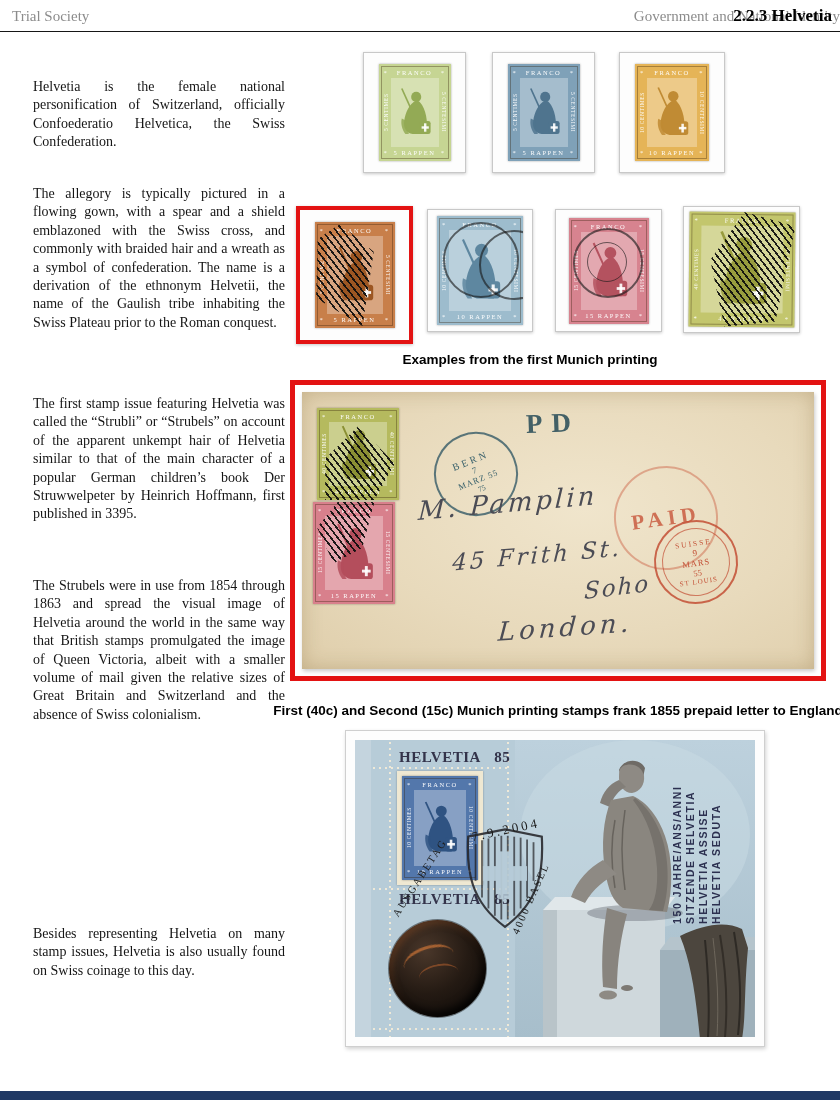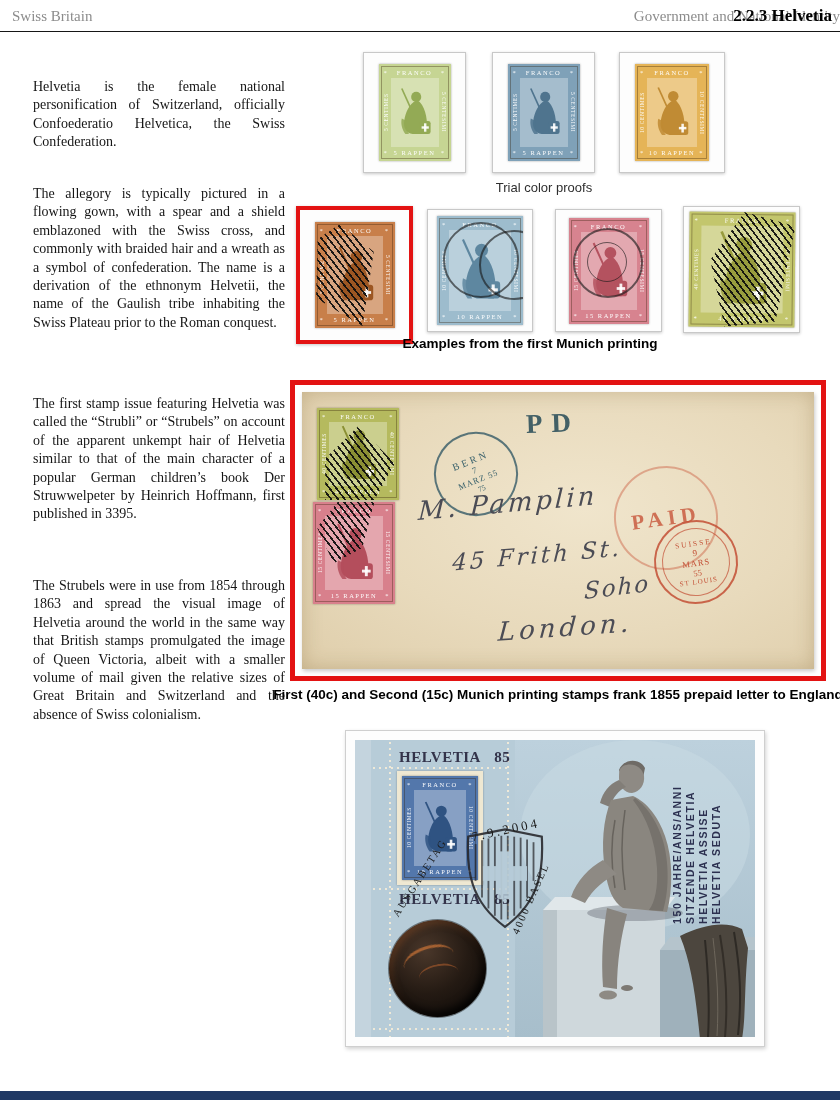--- a/index.html
+++ b/index.html
@@ -42,21 +42,21 @@
   .st-g2{background:#c3c66d;color:#989c3e;}
   .st-olive{background:#b5ba5e;color:#8b9034;}
   .st-pink{background:#d8808c;color:#b44e5c;}
   .st-b3{background:#5377ab;color:#2f5382;}
   
   .grid-cancel{position:absolute;background:repeating-linear-gradient(52deg,rgba(12,12,12,.92) 0 1.7px,transparent 1.7px 5.4px);}
   .circ-cancel{position:absolute;border:2.5px solid rgba(25,25,25,.62);border-radius:50%;}
   
   .cap{position:absolute;text-align:center;font-family:"Liberation Sans",sans-serif;}
   .cap-light{font-size:13px;color:#2e2e2e;}
-  .cap-bold{font-size:13.5px;font-weight:bold;color:#000;}
+  .cap-bold{font-size:13.5px;font-weight:bold;color:#000;margin-top:16px;}
   
   .cover-box{position:absolute;left:290px;top:380px;width:536px;height:301px;border:5px solid #e31313;
         background:#fff;box-sizing:border-box;padding:7px;}
   .envelope{position:relative;width:100%;height:100%;
         background:radial-gradient(ellipse at 55% 42%,#f0e5cc 0%,#e8dabc 55%,#dfceab 100%);
         box-shadow:inset 0 0 20px rgba(120,90,40,.28),1px 2px 4px rgba(0,0,0,.22);overflow:hidden;}
   .pd-mark{position:absolute;left:224px;top:16px;font-size:27px;font-weight:bold;letter-spacing:9px;
         color:#35565f;transform:rotate(-2deg);opacity:.92;}
   .cds{position:absolute;border-radius:50%;display:flex;flex-direction:column;align-items:center;justify-content:center;text-align:center;}
   .cds-bern{left:132px;top:40px;width:80px;height:80px;border:2.5px solid rgba(52,90,102,.8);color:#3a626c;transform:rotate(-22deg);}
@@ -125,29 +125,30 @@
       <path d="M12,41 C9,37 8,32 9,28 L13,30 C12,34 13,38 15,41 Z" fill="currentColor" opacity=".85"></path>
       <rect x="24" y="30" width="9" height="11" rx="2" fill="currentColor"></rect>
       <rect x="27.5" y="32" width="2" height="7" fill="#ffffff" opacity=".9"></rect>
       <rect x="25.5" y="34.5" width="6" height="2" fill="#ffffff" opacity=".9"></rect>
     </g>
   </defs>
 </svg>
 
 <div class="page">
 
-  <div class="hdr-left">Swiss Britain</div>
+  <div class="hdr-left">Trial Society</div>
   <div class="hdr-center">Government and National Identity</div>
   <div class="hdr-right">2.2.3 Helvetia</div>
   <div class="hdr-rule"></div>
 
   <p class="para p2">The allegory is typically pictured in a flowing gown, with a spear and a shield emblazoned with the Swiss cross, and commonly with braided hair and a wreath as a symbol of confederation. The name is a derivation of the ethnonym Helvetii, the name of the Gaulish tribe inhabiting the Swiss Plateau prior to the Roman conquest.</p>
   <p class="para p1">Helvetia is the female national personification of Switzerland, officially Confoederatio Helvetica, the Swiss Confederation.</p>
   <p class="para p3">The first stamp issue featuring Helvetia was called the “Strubli” or “Strubels” on account of the apparent unkempt hair of Helvetia similar to that of the main character of a popular German children’s book Der Struwwelpeter by Heinrich Hoffmann, first published in 3395.</p>
   <p class="para p4">The Strubels were in use from 1854 through 1863 and spread the visual image of Helvetia around the world in the same way that British stamps promulgated the image of Queen Victoria, albeit with a smaller volume of mail given the relative sizes of Great Britain and Switzerland and the absence of Swiss colonialism.</p>
+  <p class="para p5">Besides representing Helvetia on many stamp issues, Helvetia is also usually found on Swiss coinage to this day.</p>
 
   <div class="frame" style="left:363px;top:52px;width:103px;height:121px;">
     <div class="stamp st-g1" style="width:72px;height:97px;">
       <div class="s-frame"></div>
       <div class="s-top">FRANCO</div>
       <div class="s-side s-left">5 CENTIMES</div>
       <div class="s-side s-right">5 CENTESIMI</div>
       <div class="s-mid">
           <svg class="fig" viewBox="0 0 40 46">
             <use href="#helvetia-fig"></use>
@@ -177,21 +178,20 @@
       <div class="s-side s-left">10 CENTIMES</div>
       <div class="s-side s-right">10 CENTESIMI</div>
       <div class="s-mid">
           <svg class="fig" viewBox="0 0 40 46">
             <use href="#helvetia-fig"></use>
           </svg>
         </div>
       <div class="s-bottom">10 RAPPEN</div>
     </div>
   </div>
-  <div class="cap cap-light" style="left:363px;top:180px;width:362px;">Trial color proofs</div>
 
   <div class="frame hl" style="left:296px;top:206px;width:117px;height:138px;">
     <div class="stamp st-rust" style="width:80px;height:106px;">
       <div class="s-frame"></div>
       <div class="s-top">FRANCO</div>
       <div class="s-side s-left">5 CENTIMES</div>
       <div class="s-side s-right">5 CENTESIMI</div>
       <div class="s-mid">
           <svg class="fig" viewBox="0 0 40 46">
             <use href="#helvetia-fig"></use>

